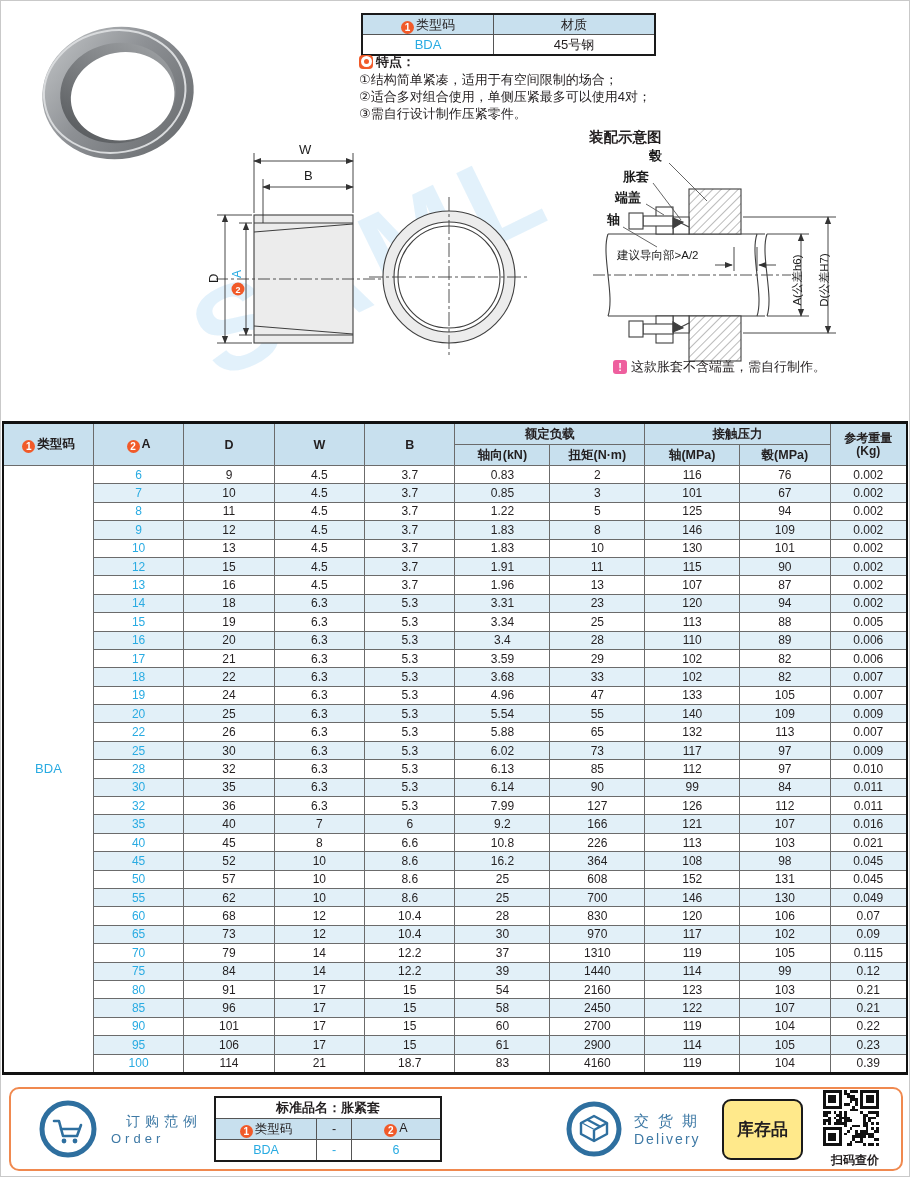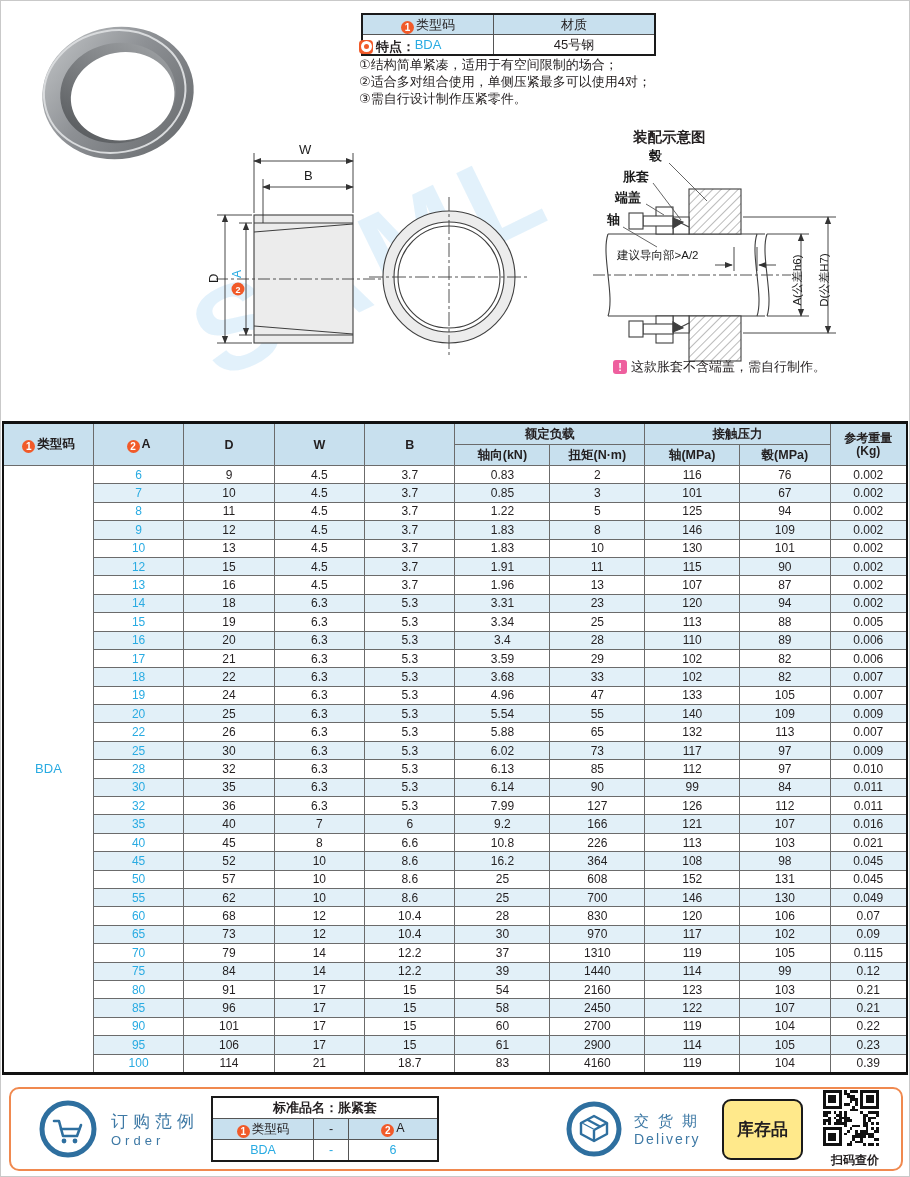--- a/index.html
+++ b/index.html
@@ -13,27 +13,27 @@
   
   .spec-box{position:absolute;left:360px;top:12px;border-collapse:collapse;z-index:3;}
   .spec-box td{border:1px solid #555;text-align:center;font-size:13px;height:19px;padding:0 6px;}
   .spec-box{border:2px solid #1a1a1a;}
   .spec-box .hd td{background:#c8e0ee;}
   .spec-box .c1{width:118px;}.spec-box .c2{width:148px;}
   .blue{color:#29abe2;}
   .badge{display:inline-block;width:13px;height:13px;border-radius:50%;background:#f15a29;color:#fff;
          font-size:10px;line-height:13px;text-align:center;font-weight:bold;margin-right:2px;vertical-align:-2px;}
 
-  .features{position:absolute;left:358px;top:37px;font-size:13px;line-height:17px;z-index:3;width:300px;}
+  .features{position:absolute;left:358px;top:52px;font-size:13px;line-height:17px;z-index:3;width:300px;}
   .feat-title{display:flex;align-items:center;gap:3px;font-size:13px;}
   .feat-icon{width:14px;height:14px;background:#f15a29;border-radius:4px;display:inline-flex;align-items:center;justify-content:center;}
   .feat-icon span{width:5px;height:5px;border:3px solid #fff;border-radius:50%;display:block;}
   .features ul{margin:1px 0 0 0;padding:0;list-style:none;}
 
-  .asm-title{position:absolute;left:588px;top:127px;font-size:14.5px;font-weight:bold;z-index:3;margin-left:44px;}
+  .asm-title{position:absolute;left:588px;top:127px;font-size:14.5px;font-weight:bold;z-index:3;}
   .asm-note{position:absolute;left:612px;top:357px;font-size:13px;display:flex;align-items:center;gap:4px;z-index:3;}
   .note-icon{width:14px;height:14px;background:#ee5f9e;border-radius:3px;color:#fff;font-weight:bold;
              font-size:11px;display:inline-flex;align-items:center;justify-content:center;}
 
   .draw-svg{position:absolute;left:0;top:0;z-index:2;}
   .ring3d{position:absolute;left:22px;top:12px;z-index:2;}
 
   
   .main-table{position:absolute;left:1px;top:420px;width:906px;border-collapse:collapse;table-layout:fixed;z-index:3;
               border:2px solid #111;border-top-width:3px;border-bottom-width:3px;background:#fff;}
@@ -42,21 +42,21 @@
   .main-table thead .wt{font-size:12px;line-height:13px;}
   .main-table tbody td{height:17.4px;font-size:12px;}
   .main-table tbody tr.alt td{background:#e2f0f8;}
   .main-table td.a-col{color:#29abe2;}
   .main-table td.type-cell{background:#fff;color:#29abe2;font-size:13px;}
 
   
   .footer{position:absolute;left:8px;top:1086px;width:890px;height:80px;border:2px solid #f0894f;border-radius:10px;
           display:flex;align-items:center;z-index:3;background:#fff;}
   .order-label{color:#3e79a5;margin-left:12px;}
-  .order-label .t1{font-size:17px;letter-spacing:5px;white-space:nowrap;}
+  .order-label .t1{font-size:14px;letter-spacing:5px;white-space:nowrap;margin-left:15px;}
   .order-label .t2{font-size:13px;letter-spacing:4px;}
   .order-table{border-collapse:collapse;border:2px solid #1a1a1a;margin-left:12px;}
   .order-table td{border:1px solid #555;text-align:center;font-size:12.5px;height:20px;padding:0 4px;}
   .order-table .ot-title td{font-weight:bold;font-size:13px;}
   .order-table .ot-head td{background:#c8e0ee;}
   .order-table .cA{width:92px;}.order-table .cB{width:26px;}.order-table .cC{width:80px;}
   .delivery-icon{margin-left:auto;}
   .delivery-label{color:#3e79a5;margin-left:10px;}
   .delivery-label .t1{font-size:15px;letter-spacing:9px;white-space:nowrap;}
   .delivery-label .t2{font-size:14px;letter-spacing:2px;}

